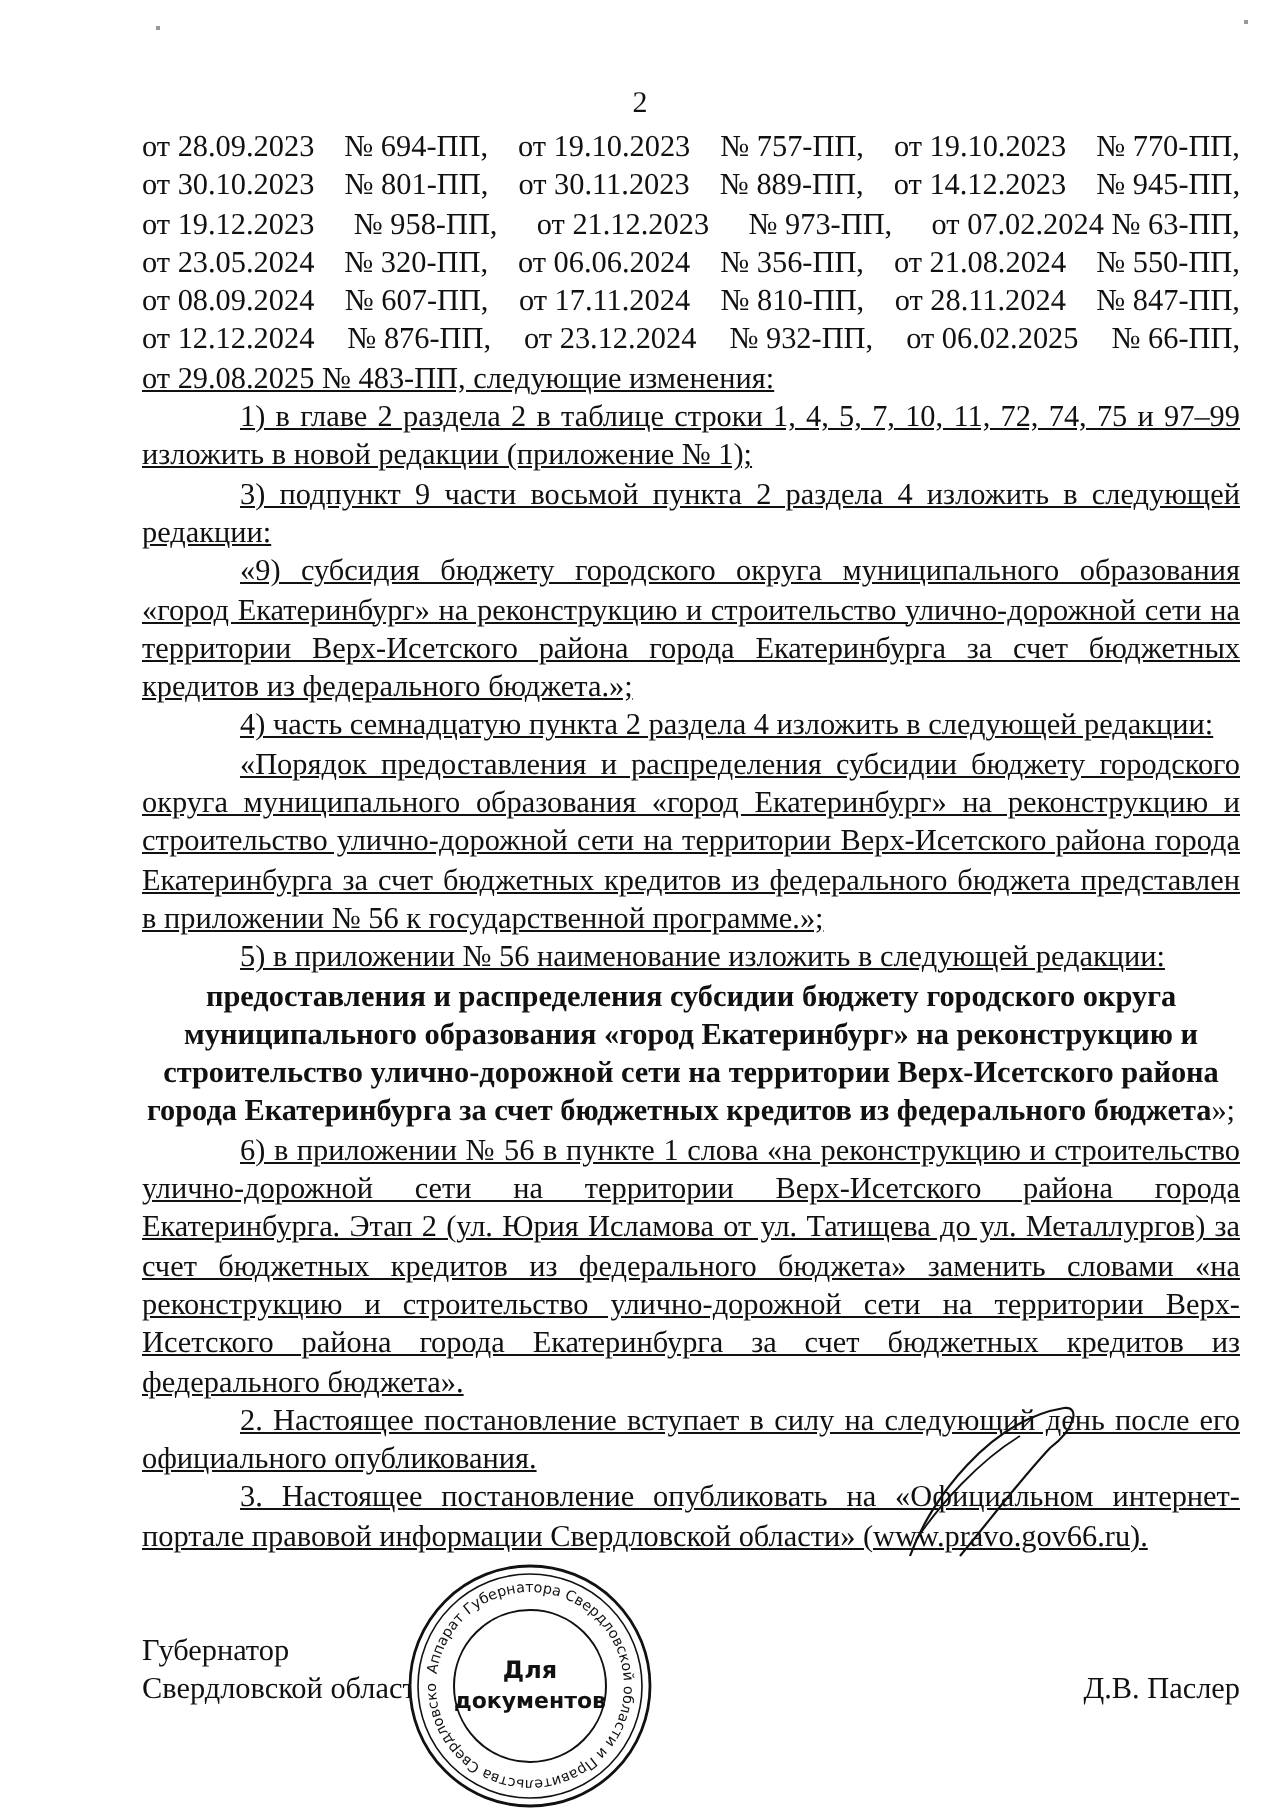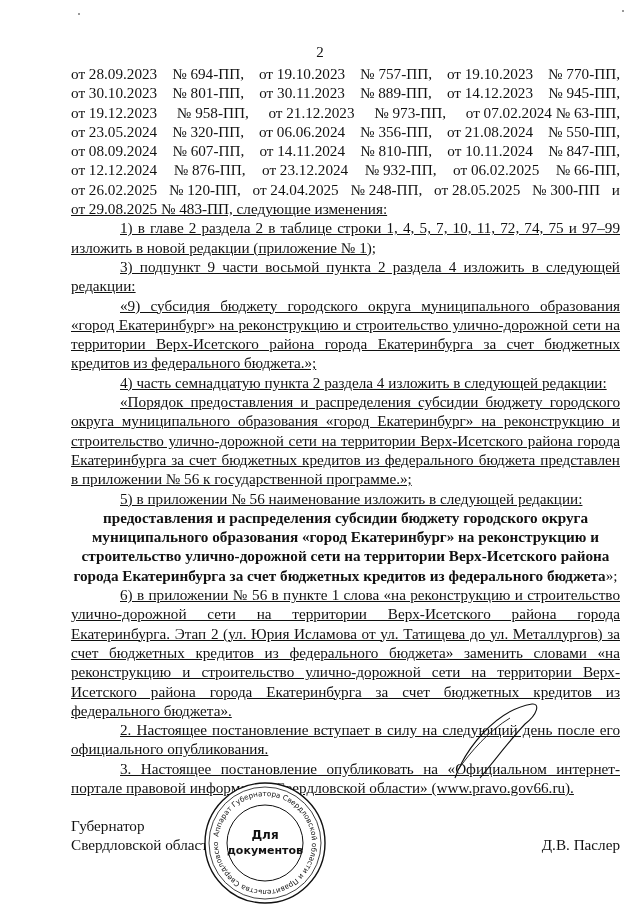--- a/index.html
+++ b/index.html
@@ -74,41 +74,32 @@
         <span>от 23.05.2024</span>
         <span>№ 320-ПП,</span>
         <span>от 06.06.2024</span>
         <span>№ 356-ПП,</span>
         <span>от 21.08.2024</span>
         <span>№ 550-ПП,</span>
       </div>
       <div class="ref-line">
         <span>от 08.09.2024</span>
         <span>№ 607-ПП,</span>
-        <span>от 14.11.2024</span>
+        <span>от 17.11.2024</span>
         <span>№ 810-ПП,</span>
-        <span>от 10.11.2024</span>
+        <span>от 28.11.2024</span>
         <span>№ 847-ПП,</span>
       </div>
       <div class="ref-line">
         <span>от 12.12.2024</span>
         <span>№ 876-ПП,</span>
         <span>от 23.12.2024</span>
         <span>№ 932-ПП,</span>
         <span>от 06.02.2025</span>
         <span>№ 66-ПП,</span>
-      </div>
-      <div class="ref-line">
-        <span>от 26.02.2025</span>
-        <span>№ 120-ПП,</span>
-        <span>от 24.04.2025</span>
-        <span>№ 248-ПП,</span>
-        <span>от 28.05.2025</span>
-        <span>№ 300-ПП</span>
-        <span>и</span>
       </div>
     </div>
   <p class="p">от 29.08.2025 № 483-ПП, следующие изменения:</p>
 
   <p class="p indent">1) в главе 2 раздела 2 в таблице строки 1, 4, 5, 7, 10, 11, 72, 74, 75 и 97–99 изложить в новой редакции (приложение № 1);</p>
   <p class="p indent">3) подпункт 9 части восьмой пункта 2 раздела 4 изложить в следующей редакции:</p>
   <p class="p indent">«9) субсидия бюджету городского округа муниципального образования «город Екатеринбург» на реконструкцию и строительство улично-дорожной сети на территории Верх-Исетского района города Екатеринбурга за счет бюджетных кредитов из федерального бюджета.»;</p>
   <p class="p indent">4) часть семнадцатую пункта 2 раздела 4 изложить в следующей редакции:</p>
   <p class="p indent">«Порядок предоставления и распределения субсидии бюджету городского округа муниципального образования «город Екатеринбург» на реконструкцию и строительство улично-дорожной сети на территории Верх-Исетского района города Екатеринбурга за счет бюджетных кредитов из федерального бюджета представлен в приложении № 56 к государственной программе.»;</p>
   <p class="p indent">5) в приложении № 56 наименование изложить в следующей редакции:</p>

